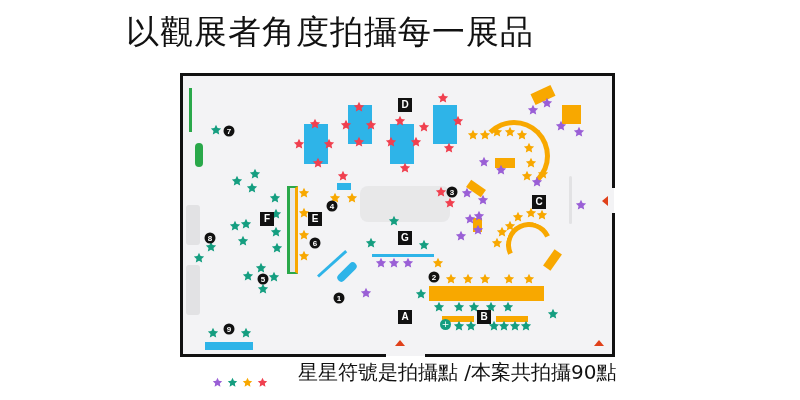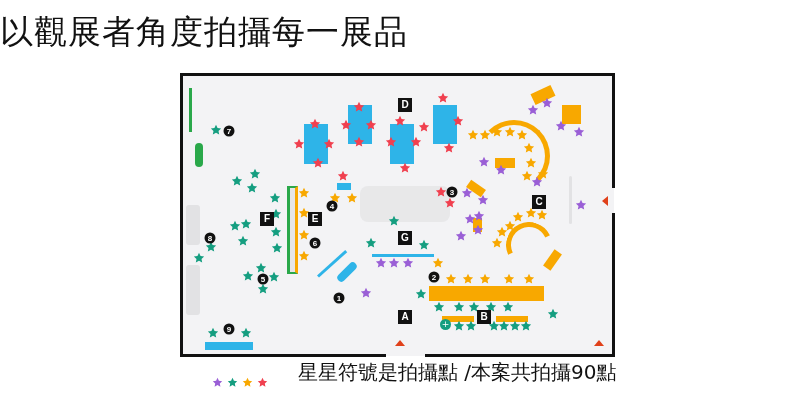--- a/index.html
+++ b/index.html
@@ -1,17 +1,17 @@
 <!DOCTYPE html>
 <html><head>
 <meta charset="utf-8">
 <style>
   html,body{margin:0;padding:0;}
   body{width:800px;height:400px;background:#ffffff;position:relative;overflow:hidden;font-family:"DejaVu Sans",sans-serif;}
-  .title{position:absolute;left:0;top:10px;width:660px;font-size:33px;color:#111;letter-spacing:1px;}
+  .title{position:absolute;left:0;top:10px;width:660px;text-align:center;font-size:33px;color:#111;letter-spacing:1px;}
   .frame{position:absolute;left:180px;top:74px;width:434px;height:282px;background:#f3f3f5;}
   .wall{position:absolute;background:#111;}
   .shape{position:absolute;}
   .star{position:absolute;width:12px;height:12px;transform:translate(-50%,-50%);}
   .star svg{width:12px;height:12px;display:block;}
   .zone{position:absolute;width:14px;height:14px;background:#111;color:#fff;font-size:10px;font-weight:bold;line-height:14px;text-align:center;transform:translate(-50%,-50%);font-family:"Liberation Sans",sans-serif;}
   .num{position:absolute;width:11px;height:11px;border-radius:50%;background:#111;color:#fff;font-size:8px;font-weight:bold;line-height:11px;text-align:center;transform:translate(-50%,-50%);font-family:"Liberation Sans",sans-serif;}
   .tri{position:absolute;width:0;height:0;}
   .legend{position:absolute;left:212px;top:373px;display:flex;gap:4px;}
   .legend .lstar{width:11px;height:11px;}

